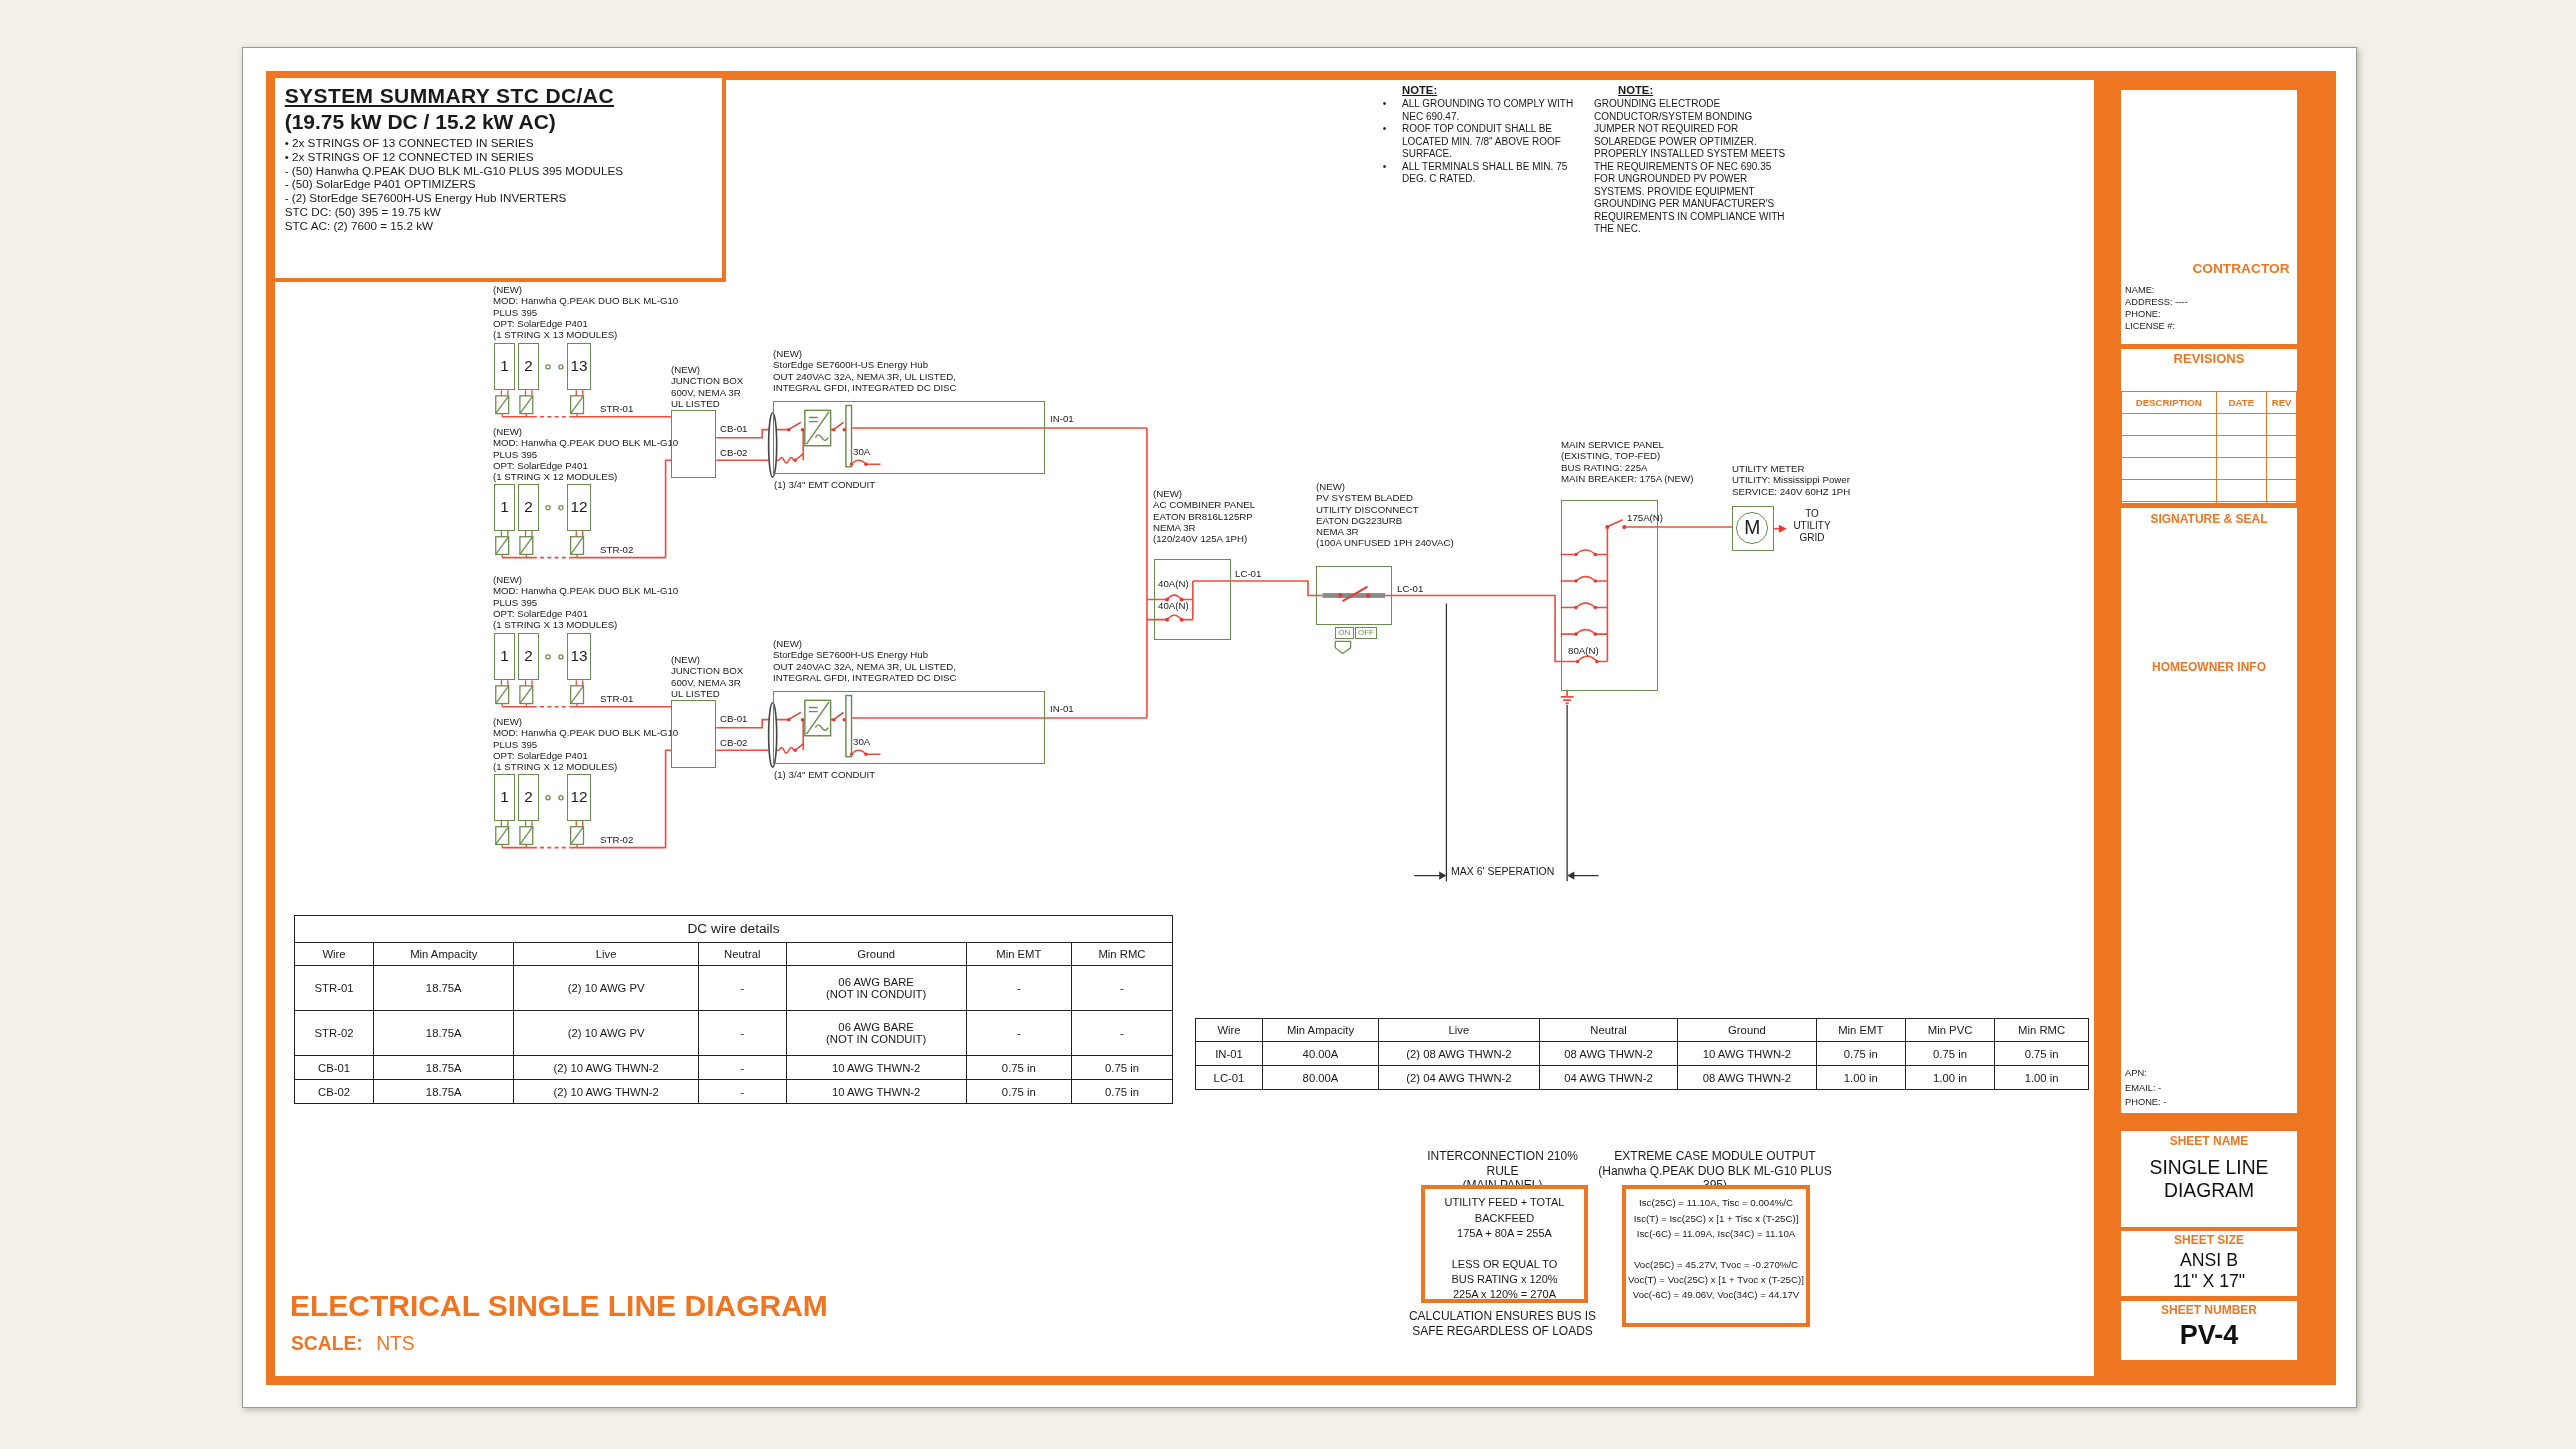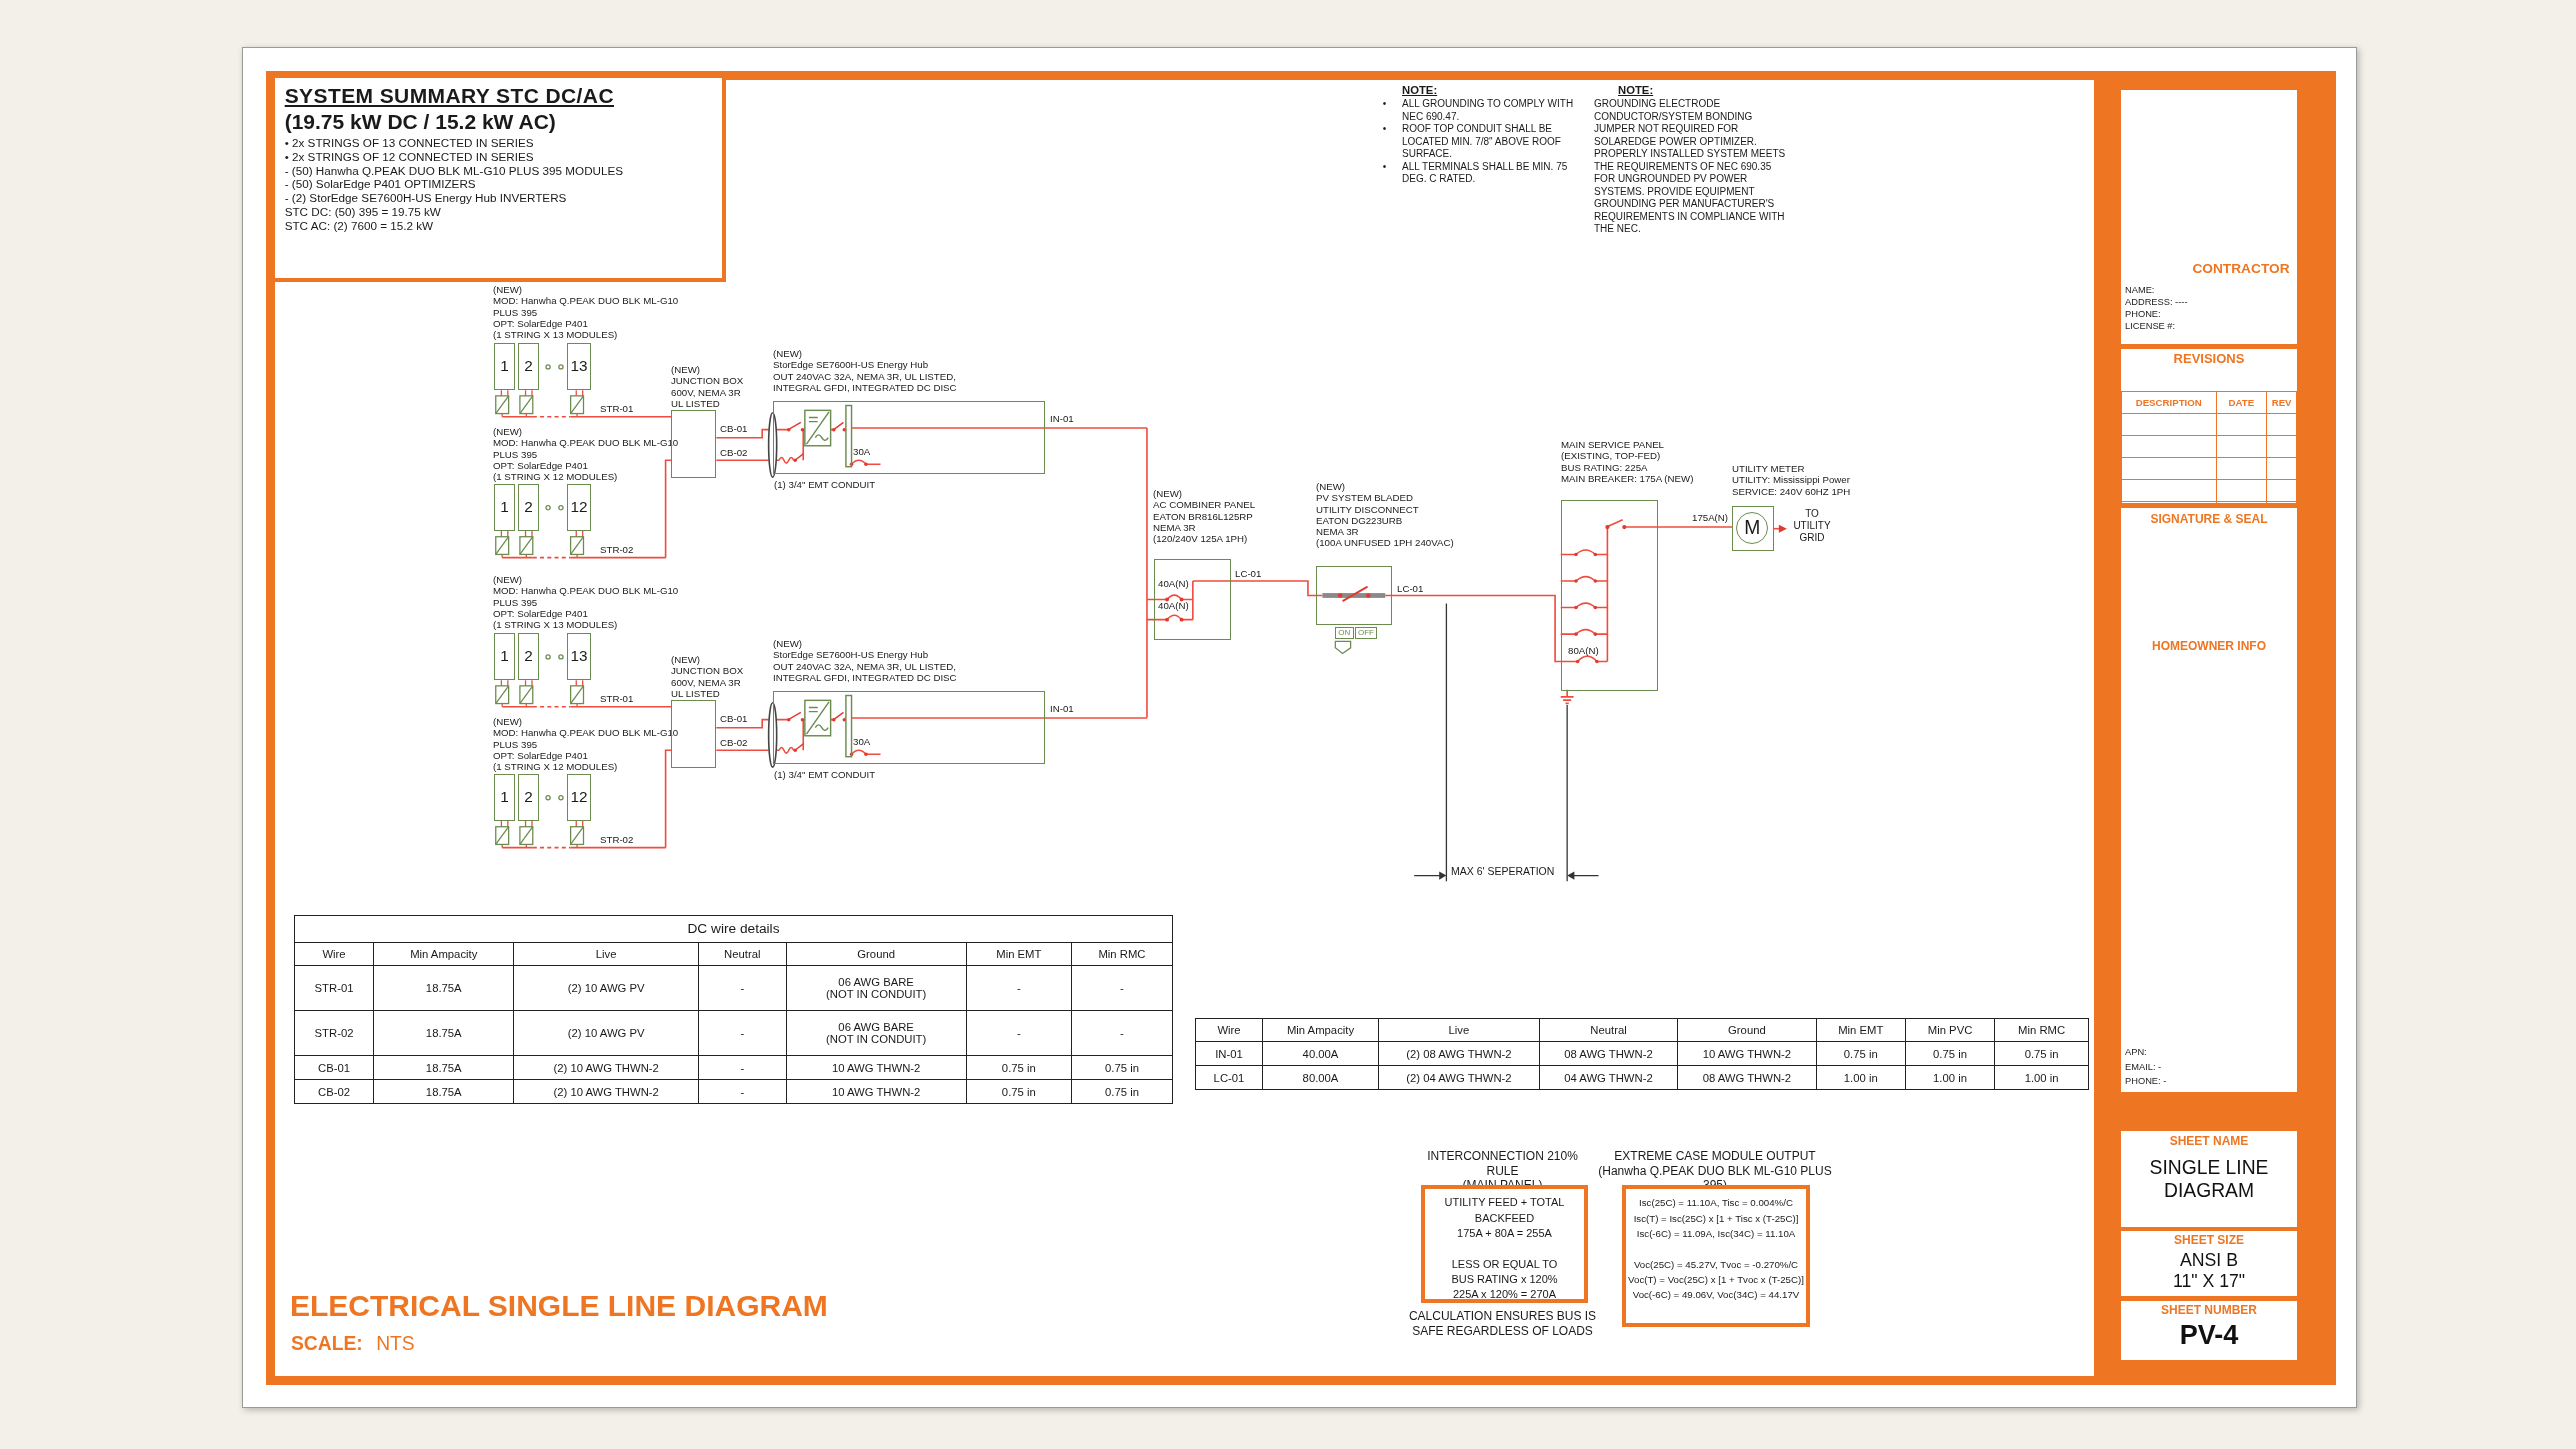--- a/index.html
+++ b/index.html
@@ -266,21 +266,21 @@
   <div class="onoff" style="left:1112px;top:579px;width:22px;height:12px;">OFF</div>
   <span class="lbl" style="left:1154px;top:535px;">LC-01</span>
 
   <div class="abs cap" style="left:1318px;top:391px;width:169px;">
     <span>MAIN SERVICE PANEL</span>
     <span>(EXISTING, TOP-FED)</span>
     <span>BUS RATING: 225A</span>
     <span>MAIN BREAKER: 175A (NEW)</span>
   </div>
   <div class="gbox" style="left:1318px;top:452px;width:97px;height:191px;"></div>
-  <span class="lbl" style="left:1449px;top:464px;">175A(N)</span>
+  <span class="lbl" style="left:1384px;top:464px;">175A(N)</span>
   <span class="lbl" style="left:1325px;top:597px;">80A(N)</span>
 
   <div class="abs cap" style="left:1489px;top:415px;width:145px;">
     <span>UTILITY METER</span>
     <span>UTILITY: Mississippi Power</span>
     <span>SERVICE: 240V 60HZ 1PH</span>
   </div>
   <div class="gbox" style="left:1489px;top:458px;width:42px;height:45px;">
     <div style="position:absolute;left:3.2px;top:4.8px;width:32px;height:32px;border:1.6px solid #6C8C4F;border-radius:50%;box-sizing:border-box;text-align:center;line-height:29px;font-size:19.3px;">M</div>
   </div>
@@ -493,21 +493,21 @@
             </tr>
           </tbody>
         </table>
       </div>
   </div>
 
   <div class="sb" style="left:1878px;top:460px;width:176px;height:153px;">
     <div class="sbt" style="top:4px;">SIGNATURE &amp; SEAL</div>
   </div>
 
-  <div class="sb" style="left:1878px;top:587px;width:176px;height:457px;">
+  <div class="sb" style="left:1878px;top:608px;width:176px;height:457px;">
     <div class="sbt" style="top:4px;">HOMEOWNER INFO</div>
     <div class="sbfield" style="top:412px;">APN:</div>
     <div class="sbfield" style="top:427px;">EMAIL: -</div>
     <div class="sbfield" style="top:441px;">PHONE: -</div>
   </div>
 
   <div class="sb" style="left:1878px;top:1083px;width:176px;height:96px;">
     <div class="sbt" style="top:3.2px;">SHEET NAME</div>
     <div class="sbval" style="top:26px;font-size:19.3px;line-height:22.5px;">
       <span style="display:block;">SINGLE LINE</span>

